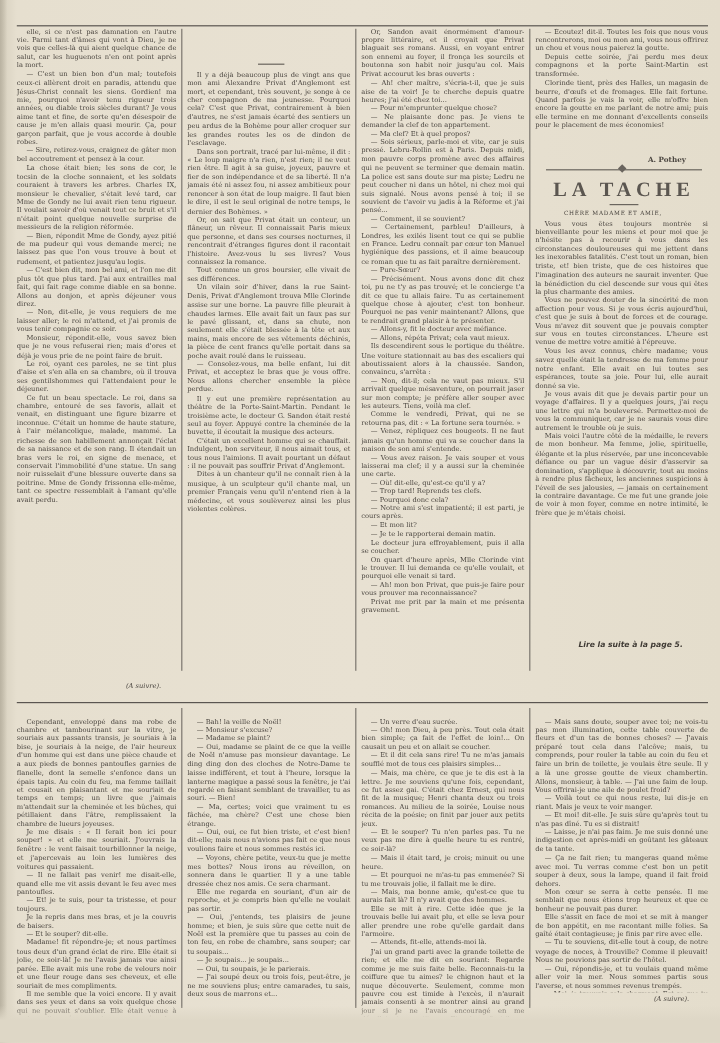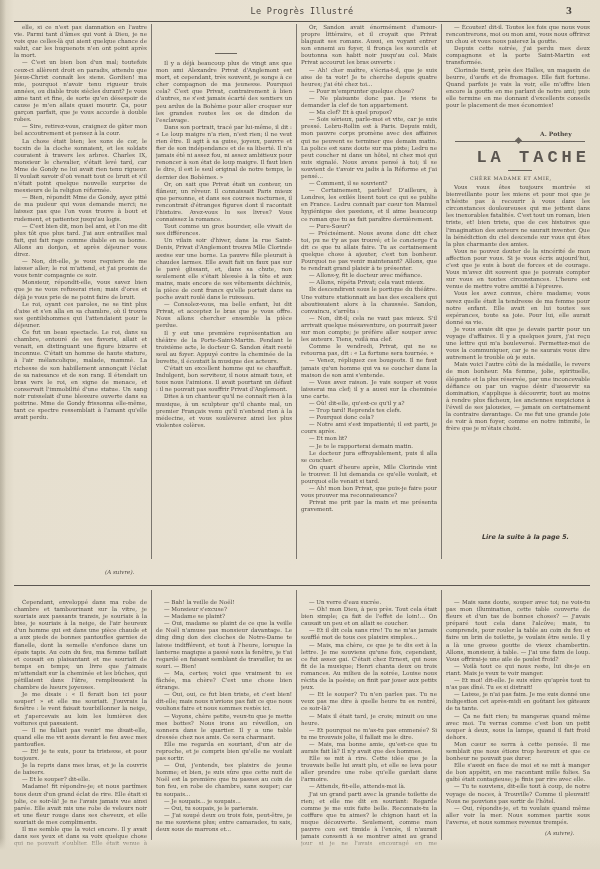--- a/index.html
+++ b/index.html
@@ -41,22 +41,22 @@
   .vrule { position: absolute; width: 0; border-left: 0.8px solid #7a756e; }
   .hrule { position: absolute; height: 0; border-top: 1.4px solid #5a5550; }
   .title-clorinde {
     position: absolute; left: 160px; top: 28px; width: 130px; text-align: center;
     font-family: "DejaVu Sans", sans-serif; font-size: 19px; letter-spacing: 1px; color: #5b5650;
   }
   .title-underline {
     position: absolute; left: 215px; top: 53px; width: 22px; border-top: 1px solid #6a655e;
   }
   .title-tache {
-    position: absolute; left: 450px; top: 148px; width: 140px; text-align: right;
-    font-family: Liberation Mono, monospace; font-size: 17px; font-weight: bold; letter-spacing: 4px; color: #5b5650;
+    position: absolute; left: 450px; top: 148px; width: 140px; text-align: center;
+    font-family: Liberation Serif, serif; font-size: 17px; font-weight: bold; letter-spacing: 4px; color: #5b5650;
   }
   .tache-underline {
     position: absolute; left: 508px; top: 170px; width: 24px; border-top: 1px solid #6a655e;
   }
   .ornament {
     position: absolute; left: 455px; top: 138px; width: 130px; height: 6px;
   }
   .ornament .line { position: absolute; top: 3px; left: 0; width: 130px; border-top: 0.8px solid #6a655e; }
   .ornament .diamond {
     position: absolute; left: 61px; top: 0; width: 5px; height: 5px; background: #6a655e; transform: rotate(45deg);
@@ -76,24 +76,20 @@
     position: absolute; left: 0; top: 838px; width: 600px; height: 31px;
     background: linear-gradient(180deg, rgba(223,216,200,0), #ded7c6 40%);
   }
 </style>
 </head>
 <body>
 
 <div class="page">
   <div class="gutter-shadow"></div>
 
-  <div class="header">
-    <div class="header-title">Le Progrès Illustré</div>
-    <div class="header-page">3</div>
-  </div>
   <div class="header-rule" style="width:576px;"></div>
 
   <div class="vrule" style="left:151px; top:24px; height:535px;"></div>
   <div class="vrule" style="left:296px; top:24px; height:535px;"></div>
   <div class="vrule" style="left:441px; top:24px; height:535px;"></div>
 
   <div class="col" style="left:14px; top:24px; width:133px; height:530px;">
     <p>elle, si ce n'est pas damnation en l'autre vie. Parmi tant d'âmes qui vont à Dieu, je ne vois que celles-là qui aient quelque chance de salut, car les huguenots n'en ont point après la mort.</p>
     <p>— C'est un bien bon d'un mal; toutefois ceux-ci allèrent droit en paradis, attendu que Jésus-Christ connaît les siens. Gordien! ma mie, pourquoi n'avoir tenu rigueur trois années, ou diable trois siècles durant? Je vous aime tant et fine, de sorte qu'en désespoir de cause je m'en allais quasi mourir. Ça, pour garçon parfait, que je vous accorde à double robes.</p>
     <p>— Sire, retirez-vous, craignez de gâter mon bel accoutrement et pensez à la cour.</p>

